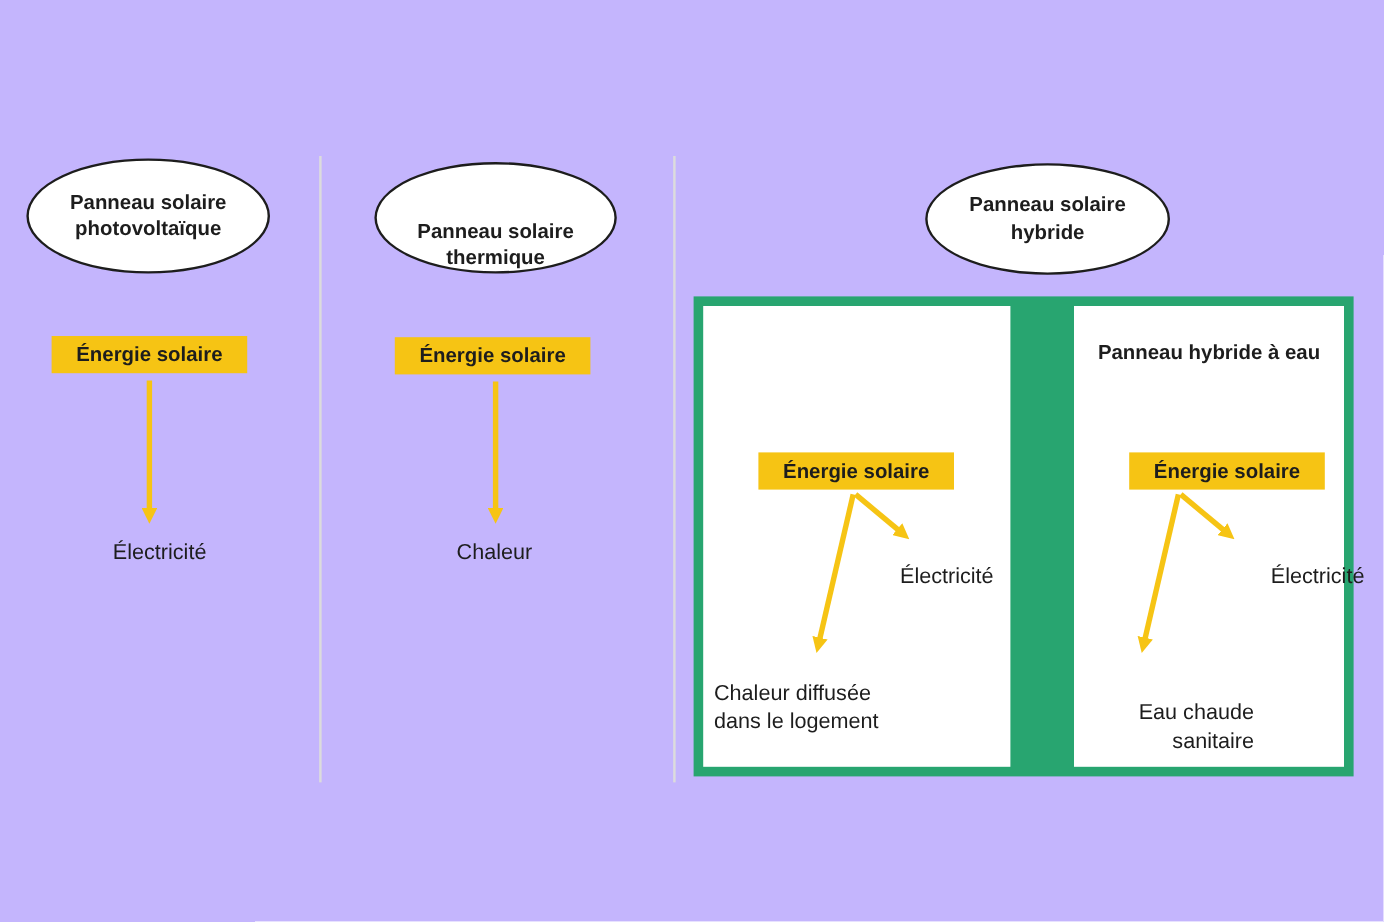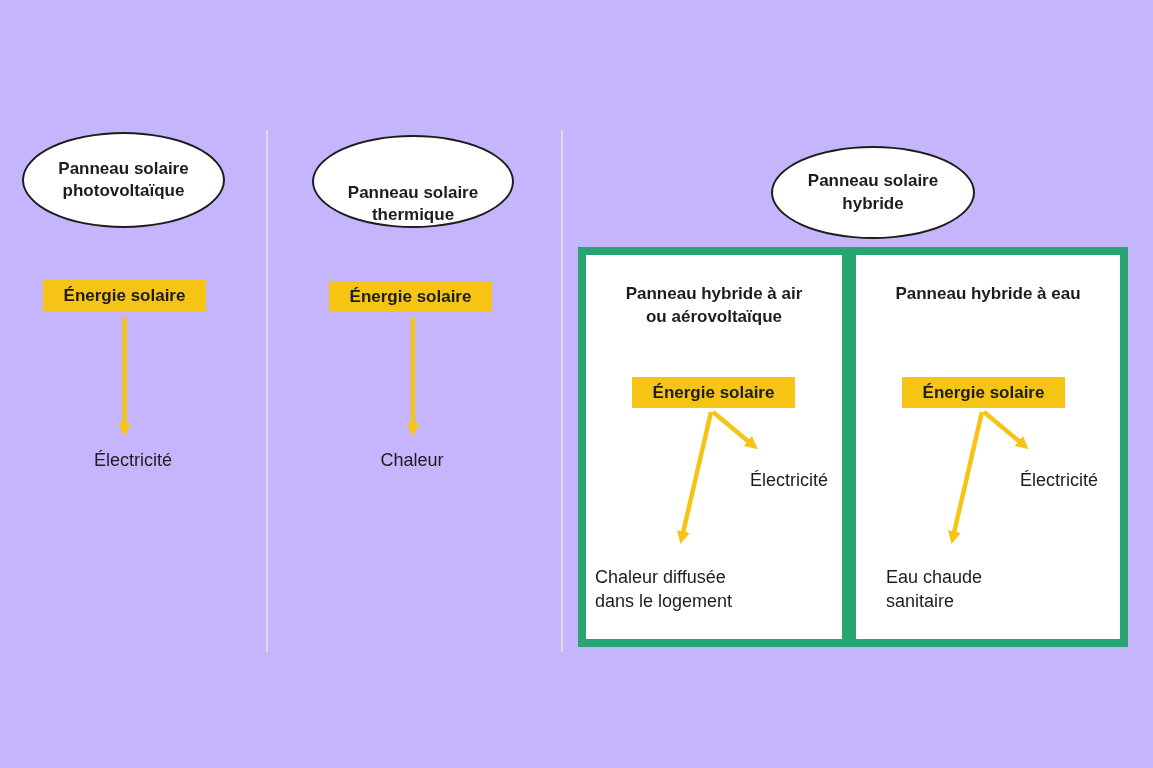--- a/index.html
+++ b/index.html
@@ -34,21 +34,21 @@
     text-align: center;
     font-weight: 700;
     font-size: 17px;
     line-height: 1.3;
     background: #ffffff;
     box-sizing: border-box;
   }
   .ellipse span { display: inline-block; max-width: 172px; }
   .ellipse.e1 { left: 22px;  top: 132px; width: 203px; height: 96px; }
   .ellipse.e2 { left: 312px; top: 135px; width: 202px; height: 93px; align-items: flex-end; }
-  .ellipse.e3 { left: 771px; top: 146px; width: 204px; height: 93px; }
+  .ellipse.e3 { left: 771px; top: 136px; width: 204px; height: 93px; }
 
   .chip {
     position: absolute;
     width: 163px;
     height: 31px;
     background: #f6c414;
     display: flex;
     align-items: center;
     justify-content: center;
     font-weight: 700;
@@ -78,21 +78,21 @@
     padding: 8px;
     display: flex;
     gap: 14px;
   }
   .green-cell {
     background: #ffffff;
     position: relative;
     box-sizing: border-box;
   }
   .green-cell.air { width: 256px; }
-  .green-cell.eau { flex: 1; }
+  .green-cell.eau { flex: 1; margin-left: 39px; }
   .cell-title {
     margin: 28px auto 0 auto;
     max-width: 195px;
     text-align: center;
     font-weight: 700;
     font-size: 17px;
     line-height: 1.35;
   }
   .cell-chip {
     position: absolute;
@@ -107,21 +107,21 @@
     font-weight: 700;
     font-size: 17px;
   }
   .cell-label {
     position: absolute;
     font-size: 18px;
     line-height: 1.35;
   }
   .lbl-elec { left: 123px; top: 213px; width: 160px; text-align: center; }
   .lbl-heat { left: 9px;   top: 310px; width: 172px; text-align: left; }
-  .lbl-water { left: 30px; top: 310px; width: 120px; text-align: left; }
+  .lbl-water { left: 30px; top: 326px; width: 120px; text-align: right; }
 
   svg.arrows {
     position: absolute;
     left: 0;
     top: 0;
     width: 1153px;
     height: 768px;
     pointer-events: none;
   }
   svg.arrows line {
@@ -153,21 +153,20 @@
     <span>Énergie solaire</span>
   </div>
   <div class="out-label out2 center">Chaleur</div>
 
   <div class="ellipse e3">
     <span>Panneau solaire hybride</span>
   </div>
 
   <div class="green-frame">
     <div class="green-cell air">
-      <div class="cell-title">Panneau hybride à air ou aérovoltaïque</div>
       <div class="cell-chip">
         <span>Énergie solaire</span>
       </div>
       <div class="cell-label lbl-elec">Électricité</div>
       <div class="cell-label lbl-heat">Chaleur diffusée dans le logement</div>
     </div>
     <div class="green-cell eau">
       <div class="cell-title">Panneau hybride à eau</div>
       <div class="cell-chip">
         <span>Énergie solaire</span>

